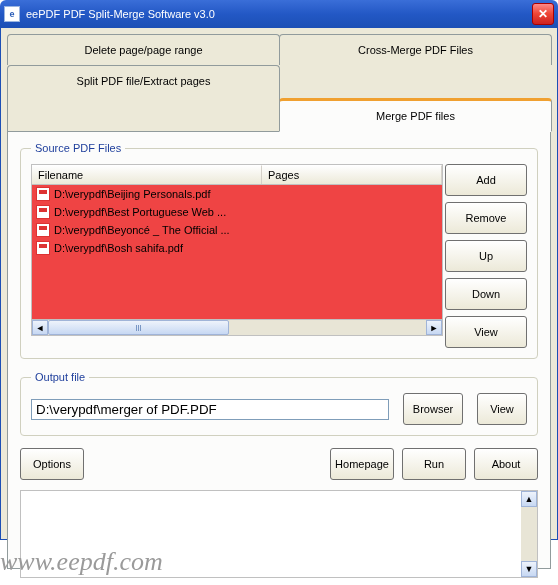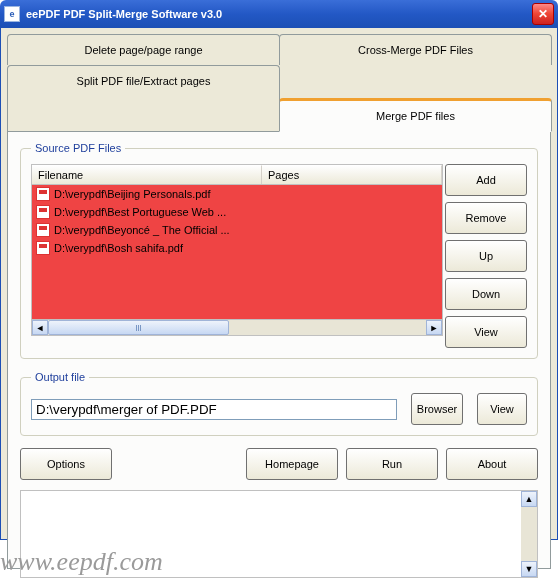--- a/index.html
+++ b/index.html
@@ -19,21 +19,21 @@
     display: flex;
     align-items: center;
     padding: 0 4px;
     border-radius: 6px 6px 0 0;
   }
   .title-icon {
     width: 16px; height: 16px; background:#fff; border:1px solid #9cb6e0;
     margin-right: 6px; display:flex;align-items:center;justify-content:center;
     font-size:9px;color:#2a5db8;font-weight:bold;
   }
-  .title-text { color:#fff; font-weight:bold; flex:1; }
+  .title-text { color:#fff; font-weight:normal; flex:1; }
   .close-btn {
     width:22px;height:22px;border-radius:3px;
     background: linear-gradient(to bottom, #f88 0%, #e43 50%, #c22 100%);
     border:1px solid #a00;display:flex;align-items:center;justify-content:center;
     color:#fff;font-weight:bold;font-size:12px;cursor:pointer;
   }
   .window-body {
     background: #ece9d8;
     border:1px solid #1c4fb5;
     border-top:none;
@@ -122,21 +122,21 @@
     border:1px solid #707070;border-radius:3px;
     padding:15px 6px;text-align:center;cursor:pointer;
     height:22px;display:flex;align-items:center;justify-content:center;
   }
   .output-row {display:flex;gap:14px;align-items:center;}
   .output-input{
     flex:1;border:1px solid #7f9db9;background:#fff;padding:3px 4px;height:21px;
   }
   .bottom-row {display:flex;gap:8px;margin-top:4px;}
   .bottom-row .spacer{flex:1;}
-  .bottom-row .btn{width:92px;}
+  .bottom-row .btn{width:64px;}
   .log-box{
     margin-top:10px;border:1px solid #c0c0c0;background:#fff;height:88px;position:relative;
   }
   .vscroll{position:absolute;right:0;top:0;bottom:0;width:16px;background:#e8e5d6;display:flex;flex-direction:column;}
   .vs-btn{height:16px;background:linear-gradient(to bottom,#eef3fb,#c7d8f3);border:1px solid #a0b4d8;display:flex;align-items:center;justify-content:center;font-size:9px;}
   .watermark{
     position:absolute;left:0;bottom:8px;
     font-size:26px;font-style:italic;color:#9a9a9a;
     font-family: Georgia, serif;
   }
@@ -207,21 +207,21 @@
             <div class="btn">Down</div>
             <div class="btn">View</div>
           </div>
         </div>
       </fieldset>
 
       <fieldset>
         <legend>Output file</legend>
         <div class="output-row">
           <input type="text" class="output-input" value="D:\verypdf\merger of PDF.PDF" style="">
-          <div class="btn" style="width:52px">Browser</div>
+          <div class="btn" style="width:60px">Browser</div>
           <div class="btn" style="width:50px">View</div>
         </div>
       </fieldset>
 
       <div class="bottom-row">
         <div class="btn">Options</div>
         <div class="spacer"></div>
         <div class="btn">Homepage</div>
         <div class="btn">Run</div>
         <div class="btn">About</div>

